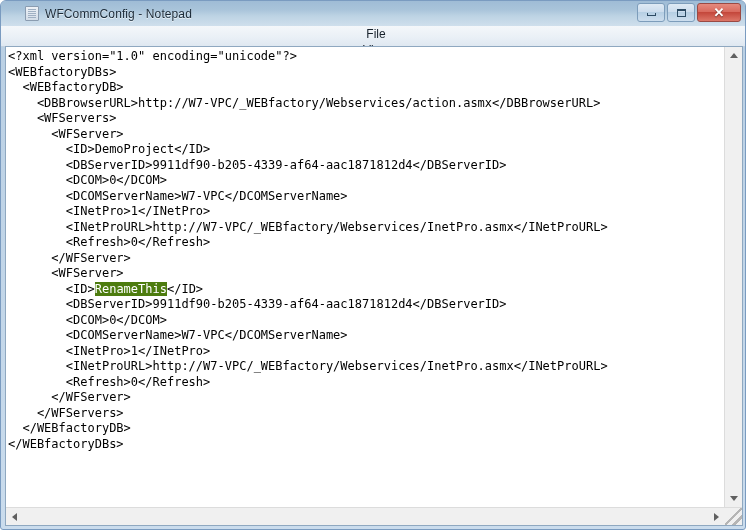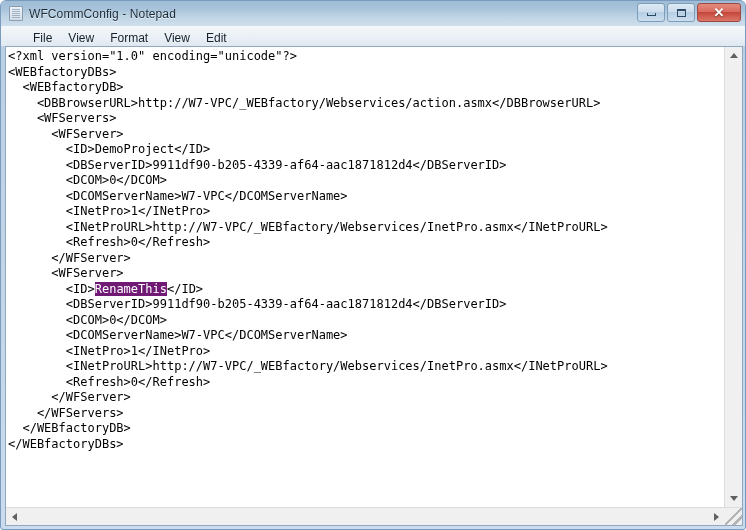--- a/index.html
+++ b/index.html
@@ -32,21 +32,21 @@
     position: relative;
     height: 25px;
     background: linear-gradient(to bottom,
         #9fbcd6 0%,
         #a9c4da 35%,
         #bdd3e4 60%,
         #cfdfec 100%);
     border-radius: 5px 5px 0 0;
     display: flex;
     align-items: center;
-    padding-left: 8px;
+    padding-left: 24px;
     overflow: hidden;
   }
   .app-icon {
     width: 14px;
     height: 15px;
     margin-right: 6px;
     flex: 0 0 auto;
     position: relative;
     background: linear-gradient(to bottom, #eef2f7, #d3dde8);
     border: 1px solid #8a9cb0;
@@ -116,23 +116,24 @@
     line-height: 1;
     text-shadow: 0 1px 1px rgba(0,0,0,0.45);
     font-family: "Liberation Sans", sans-serif;
   }
 
   
   .menubar {
     height: 20px;
     background: linear-gradient(to bottom, #f4f7fa 0%, #eaf0f6 55%, #dfe8f1 100%);
     display: flex;
-    align-items: flex-end;
-    padding-left: 24px;
+    align-items: center;
+    padding-left: 6px;
     border-bottom: 1px solid #c4d2e0;
+    flex-direction: column;
   }
   .menu-item {
     font-size: 12px;
     color: #17212b;
     padding: 1px 8px;
     cursor: default;
     white-space: nowrap;
   }
 
   
@@ -163,21 +164,21 @@
   }
   .code {
     font-family: "DejaVu Sans Mono", "Liberation Mono", monospace;
     font-size: 12px;
     line-height: 15.5px;
     color: #000000;
     white-space: pre;
     margin: 0;
   }
   .code .sel {
-    background: #701a75;
+    background: #4d7c0f;
     color: #ffffff;
   }
 
   
   .vscroll {
     flex: 0 0 17px;
     width: 17px;
     background: #f0f0f0;
     border-left: 1px solid #dcdcdc;
     display: flex;

